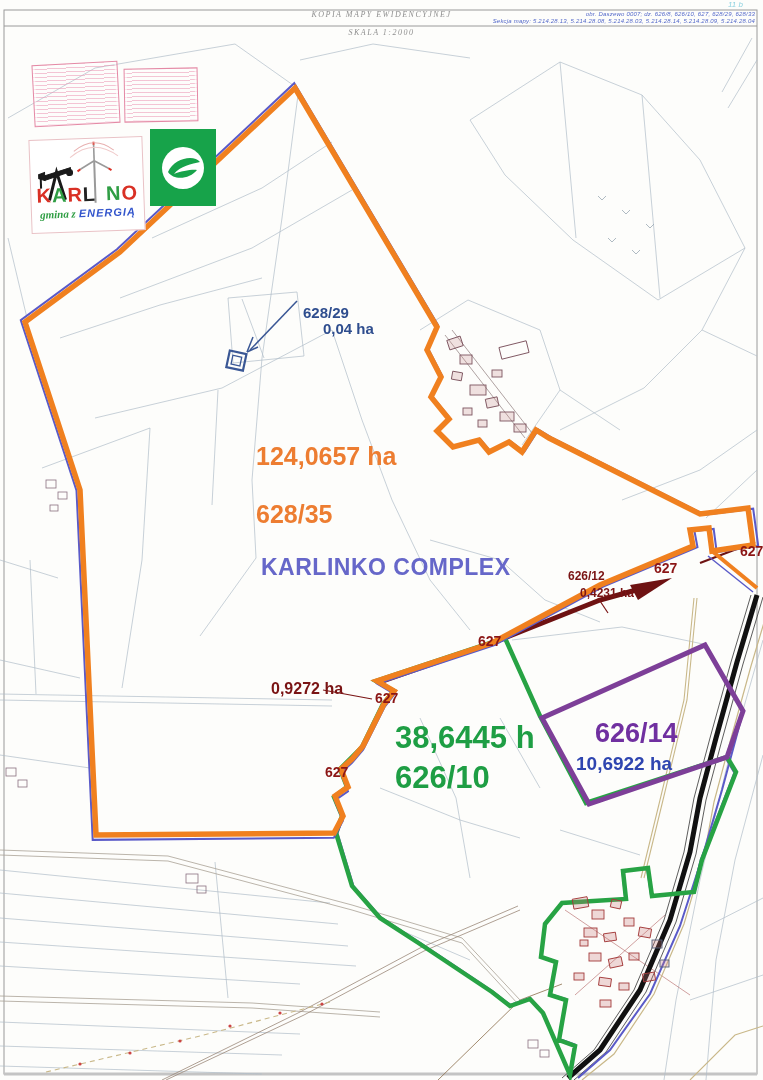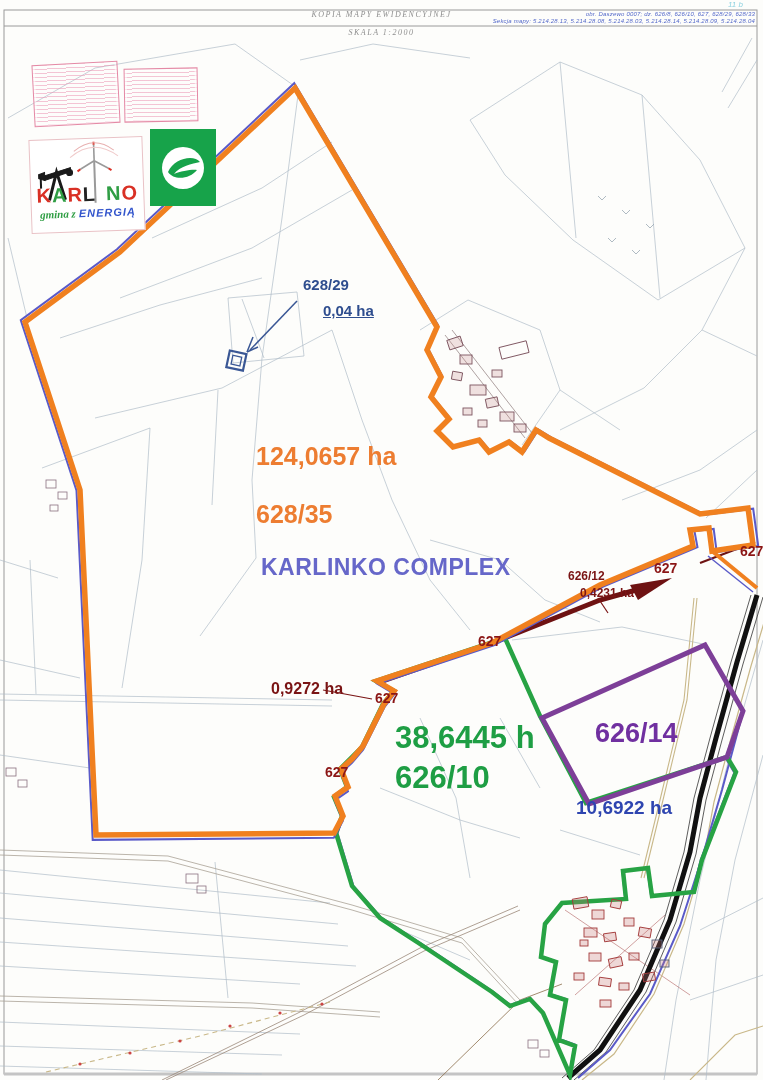--- a/index.html
+++ b/index.html
@@ -8,21 +8,21 @@
   svg{position:absolute;left:0;top:0;}
   .lbl{position:absolute;font-weight:bold;white-space:nowrap;line-height:1;}
   .hdr{position:absolute;font-family:"Liberation Serif",serif;font-style:italic;color:#8f8f8f;
        font-size:8px;letter-spacing:1.5px;left:0;right:0;text-align:center;}
   .reg{position:absolute;right:8px;text-align:right;color:#5368c9;font-size:6px;
        letter-spacing:.2px;font-style:italic;white-space:nowrap;}
   .cyanmark{position:absolute;color:#8fd2e0;font-size:8px;font-style:italic;}
   .stamp{position:absolute;border:1px solid #e489a5;background:
          repeating-linear-gradient(180deg,rgba(240,170,195,0) 0 3px,rgba(236,150,180,.55) 3px 4px);
          box-shadow:inset 0 0 0 2px rgba(255,255,255,.6);}
-  .navy{color:#2e4d8e;font-size:15px;}
+  .navy{color:#2e4d8e;font-size:15px;margin-top:28px;}
   .orange-big{color:#ed7d31;font-size:25px;}
   .complex{color:#6667c9;font-size:23px;font-weight:bold;letter-spacing:.5px;}
   .darkred{color:#7a1414;}
   .green-big{color:#1e9e44;font-size:31px;}
   .purple-big{color:#7030a0;font-size:27px;}
   .blue-big{color:#2e45b0;font-size:19px;}
   .r627{color:#8b1515;font-size:14px;}
   .logo-box{position:absolute;left:30px;top:138px;width:112px;height:92px;
             transform:rotate(-2deg);border:1px solid #e9c2c6;background:#fff;}
   .logo-letters{position:absolute;left:4px;top:44px;width:104px;text-align:center;
@@ -273,35 +273,35 @@
 
 <div class="greenlogo">
   <svg width="66" height="77" viewBox="0 0 66 77">
     <rect x="0" y="0" width="66" height="77" fill="#17a34a"></rect>
     <circle cx="33" cy="39" r="21" fill="#ffffff"></circle>
     <path d="M18,43 C24,29 44,25 50,33 C42,35 30,37 24,45 C31,42 43,40 47,41 C40,50 24,52 18,43 Z" fill="#17a34a"></path>
   </svg>
 </div>
 
 <div class="lbl navy" style="left:303px;top:277px;">628/29</div>
-<div class="lbl navy" style="left:323px;top:303px;text-decoration:underline;">0,04 ha</div>
+<div class="lbl navy" style="left:323px;top:293px;">0,04 ha</div>
 
 <div class="lbl orange-big" style="left:256px;top:444px;">124,0657 ha</div>
 <div class="lbl orange-big" style="left:256px;top:502px;">628/35</div>
 <div class="lbl complex" style="left:261px;top:556px;">KARLINKO COMPLEX</div>
 
 <div class="lbl darkred" style="left:568px;top:570px;font-size:12px;">626/12</div>
 <div class="lbl darkred" style="left:568px;top:587px;font-size:12px;padding-left:12px;">0,4231 ha</div>
 <div class="lbl darkred" style="left:271px;top:681px;font-size:16px;">0,9272 ha</div>
 
 <div class="lbl r627" style="left:654px;top:561px;">627</div>
 <div class="lbl r627" style="left:740px;top:544px;">627</div>
 <div class="lbl r627" style="left:478px;top:634px;">627</div>
 <div class="lbl r627" style="left:375px;top:691px;">627</div>
 <div class="lbl r627" style="left:325px;top:765px;">627</div>
 
 <div class="lbl green-big" style="left:395px;top:722px;">38,6445 h</div>
 <div class="lbl green-big" style="left:395px;top:762px;">626/10</div>
 
 <div class="lbl purple-big" style="left:595px;top:720px;">626/14</div>
-<div class="lbl blue-big" style="left:576px;top:798px;text-align:center;">10,6922 ha</div>
+<div class="lbl blue-big" style="left:576px;top:754px;text-align:center;">10,6922 ha</div>
 
 </div>
 
 </body></html>

